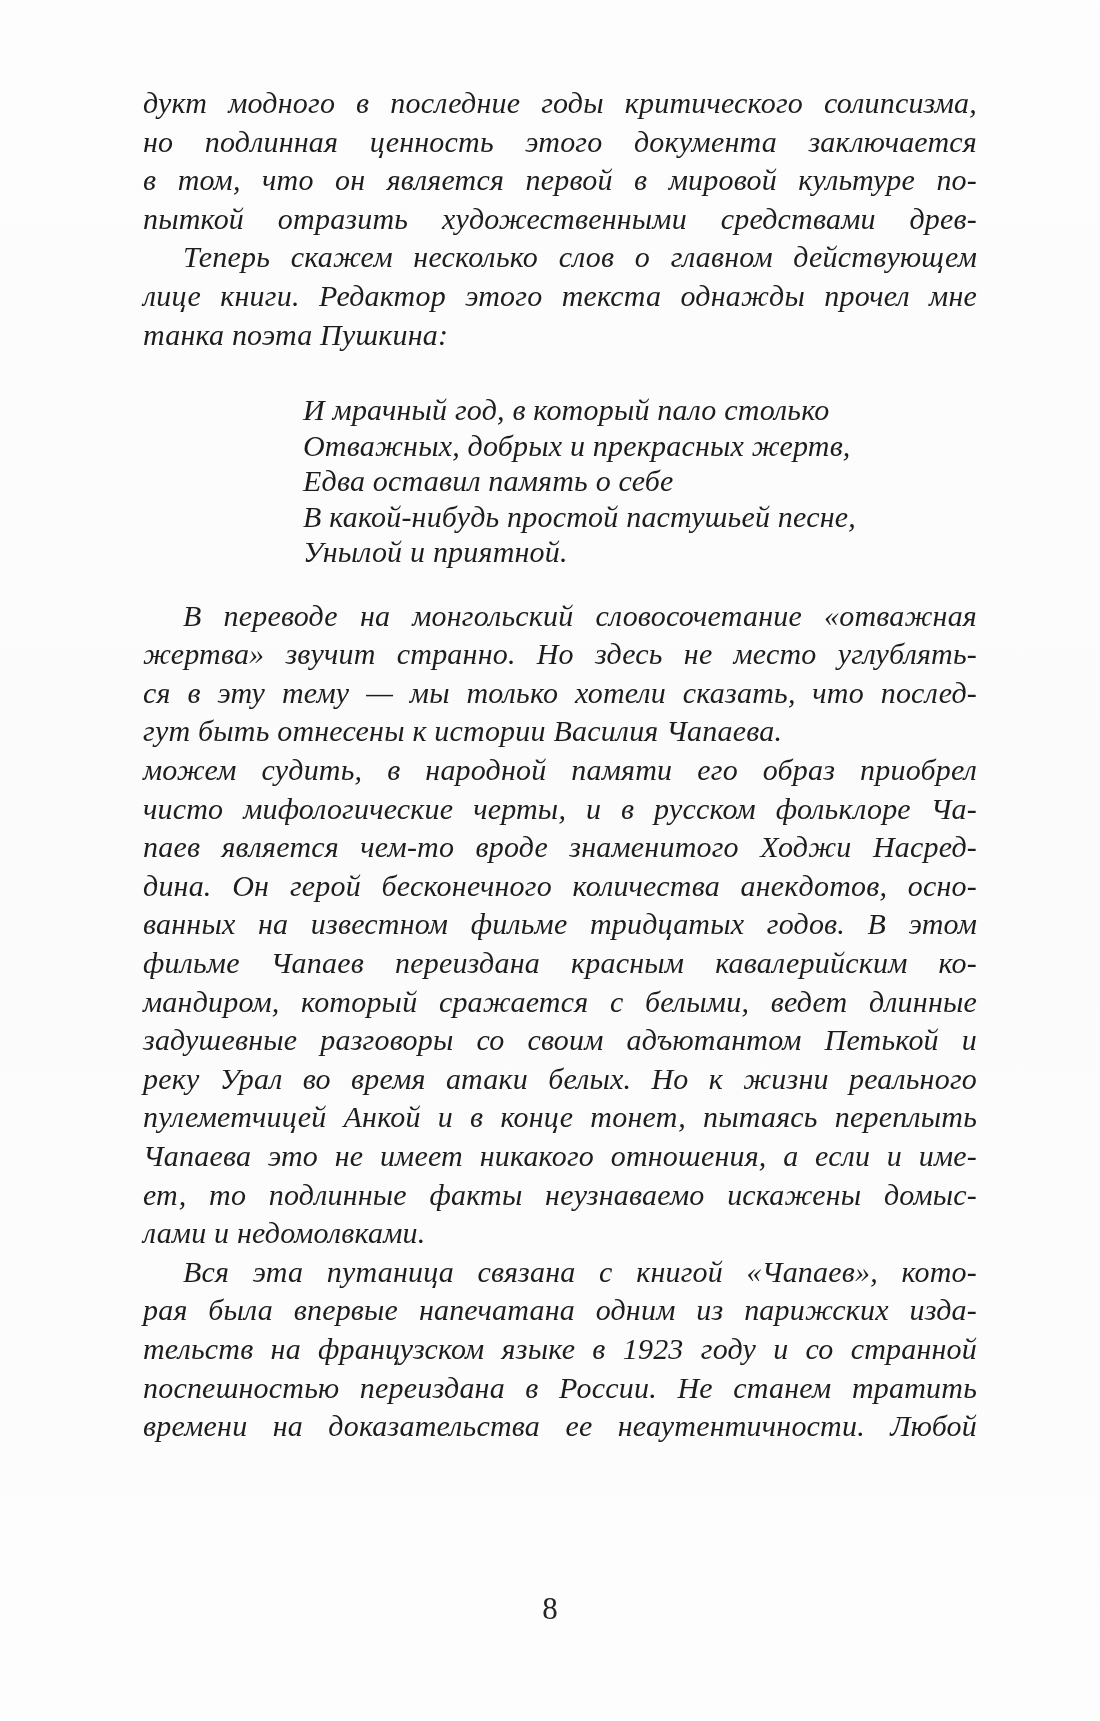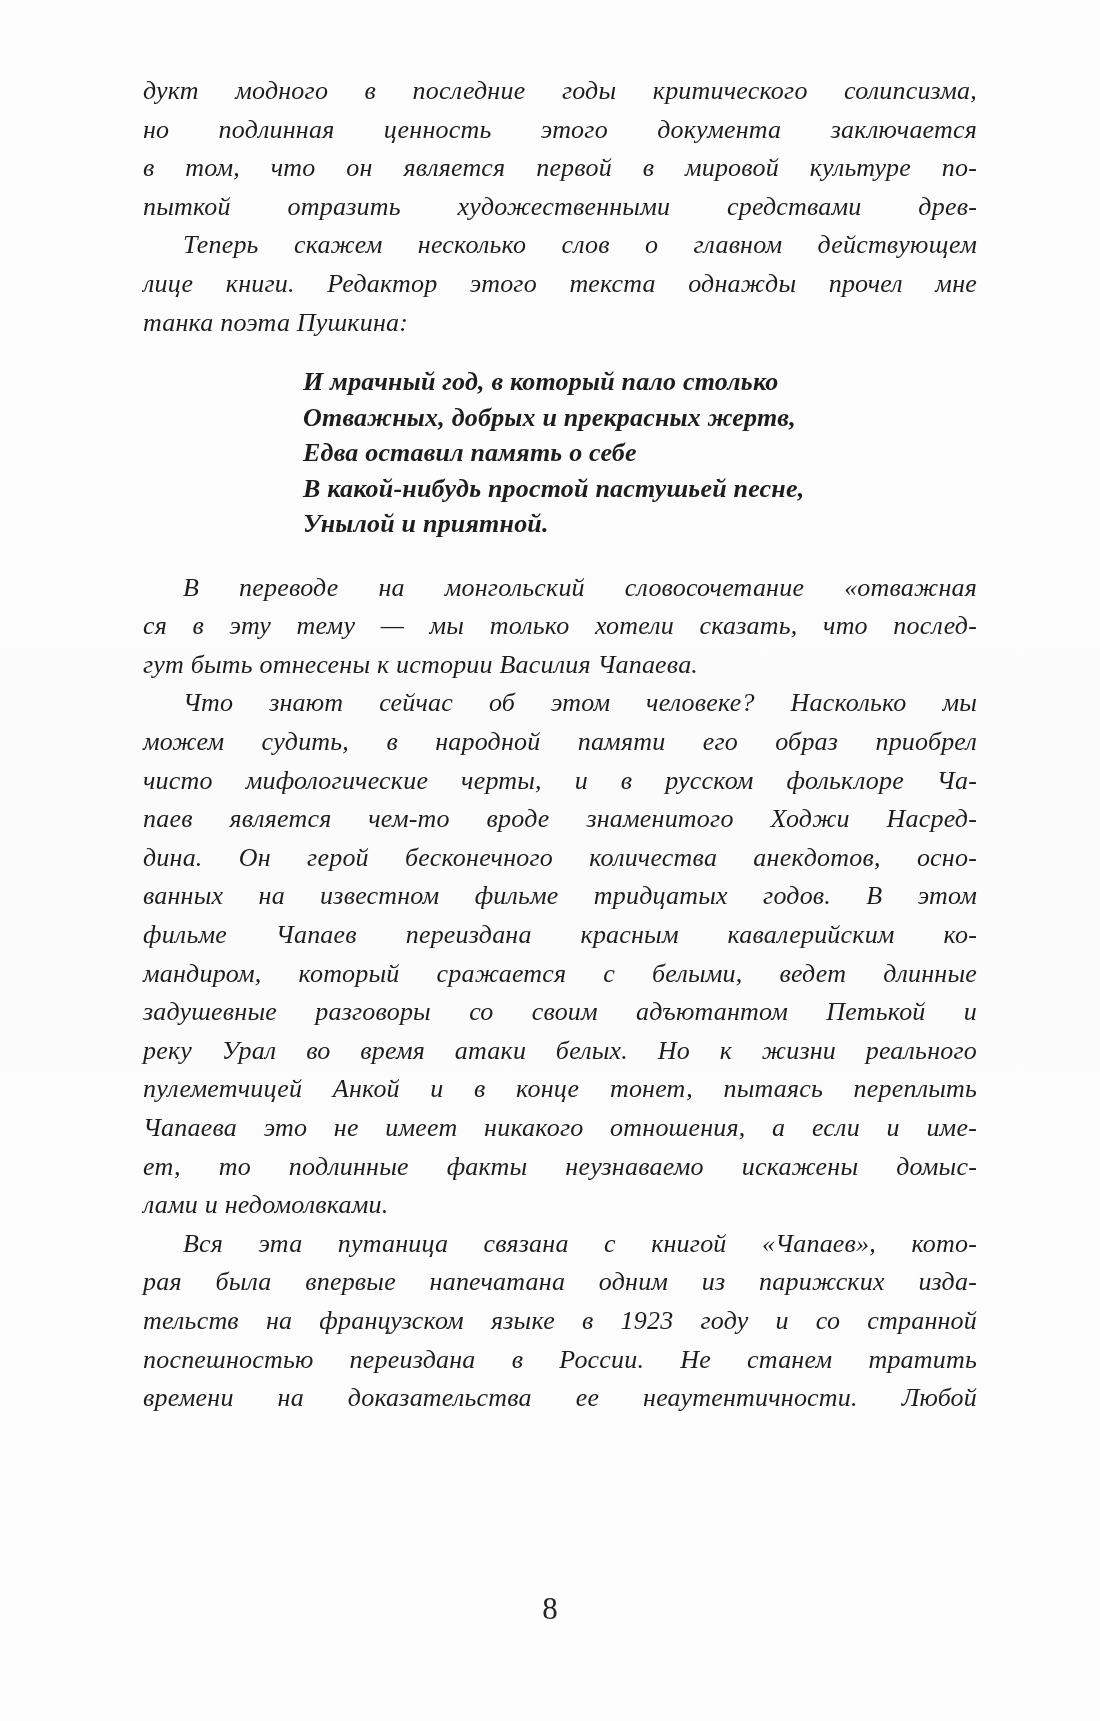--- a/index.html
+++ b/index.html
@@ -15,41 +15,40 @@
   }
   .page {
     position: absolute;
     inset: 0;
     background: linear-gradient(180deg, #fdfdfd 0%, #fbfbfb 50%, #fdfdfd 100%);
     overflow: hidden;
   }
   .text-block {
     position: absolute;
     left: 143px;
-    top: 72px;
+    top: 84px;
     width: 834px;
     font-style: italic;
-    font-size: 26px;
+    font-size: 30px;
     line-height: 38.6px;
     color: #1d1d1d;
     letter-spacing: 0.2px;
   }
   .para { margin: 0; }
   .line { white-space: normal; }
   .line.just {
     text-align: justify;
     text-align-last: justify;
   }
   .line.indent {
     text-indent: 40px;
   }
   .verse {
-    margin: 22px 0 27px 160px;
+    margin: 38px 0 27px 160px;
     line-height: 35.5px;
-    font-weight: bold;
   }
   .page-number {
     position: absolute;
     top: 1591px;
     left: 0;
     width: 1100px;
     text-align: center;
     font-style: normal;
     font-size: 31px;
     color: #242424;
@@ -73,25 +72,25 @@
       </div>
       <div class="verse">
         <div class="line">И мрачный год, в который пало столько</div>
         <div class="line">Отважных, добрых и прекрасных жертв,</div>
         <div class="line">Едва оставил память о себе</div>
         <div class="line">В какой-нибудь простой пастушьей песне,</div>
         <div class="line">Унылой и приятной.</div>
       </div>
       <div class="para">
         <div class="line just indent">В переводе на монгольский словосочетание «отважная</div>
+        <div class="line just">жертва» звучит странно. Но здесь не место углублять-</div>
         <div class="line just">ся в эту тему — мы только хотели сказать, что послед-</div>
         <div class="line">гут быть отнесены к истории Василия Чапаева.</div>
       </div>
       <div class="para">
-        <div class="line just indent">Что знают сейчас об этом человеке? Насколько мы</div>
         <div class="line just">можем судить, в народной памяти его образ приобрел</div>
         <div class="line just">чисто мифологические черты, и в русском фольклоре Ча-</div>
         <div class="line just">паев является чем-то вроде знаменитого Ходжи Насред-</div>
         <div class="line just">дина. Он герой бесконечного количества анекдотов, осно-</div>
         <div class="line just">ванных на известном фильме тридцатых годов. В этом</div>
         <div class="line just">фильме Чапаев переиздана красным кавалерийским ко-</div>
         <div class="line just">мандиром, который сражается с белыми, ведет длинные</div>
         <div class="line just">задушевные разговоры со своим адъютантом Петькой и</div>
         <div class="line just">реку Урал во время атаки белых. Но к жизни реального</div>
         <div class="line just">пулеметчицей Анкой и в конце тонет, пытаясь переплыть</div>

